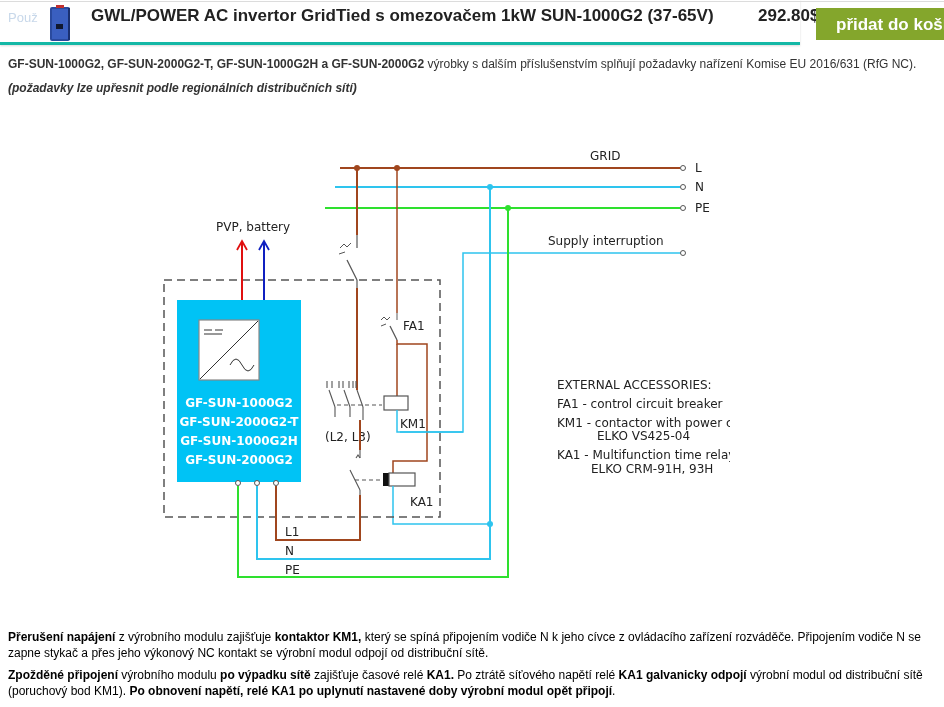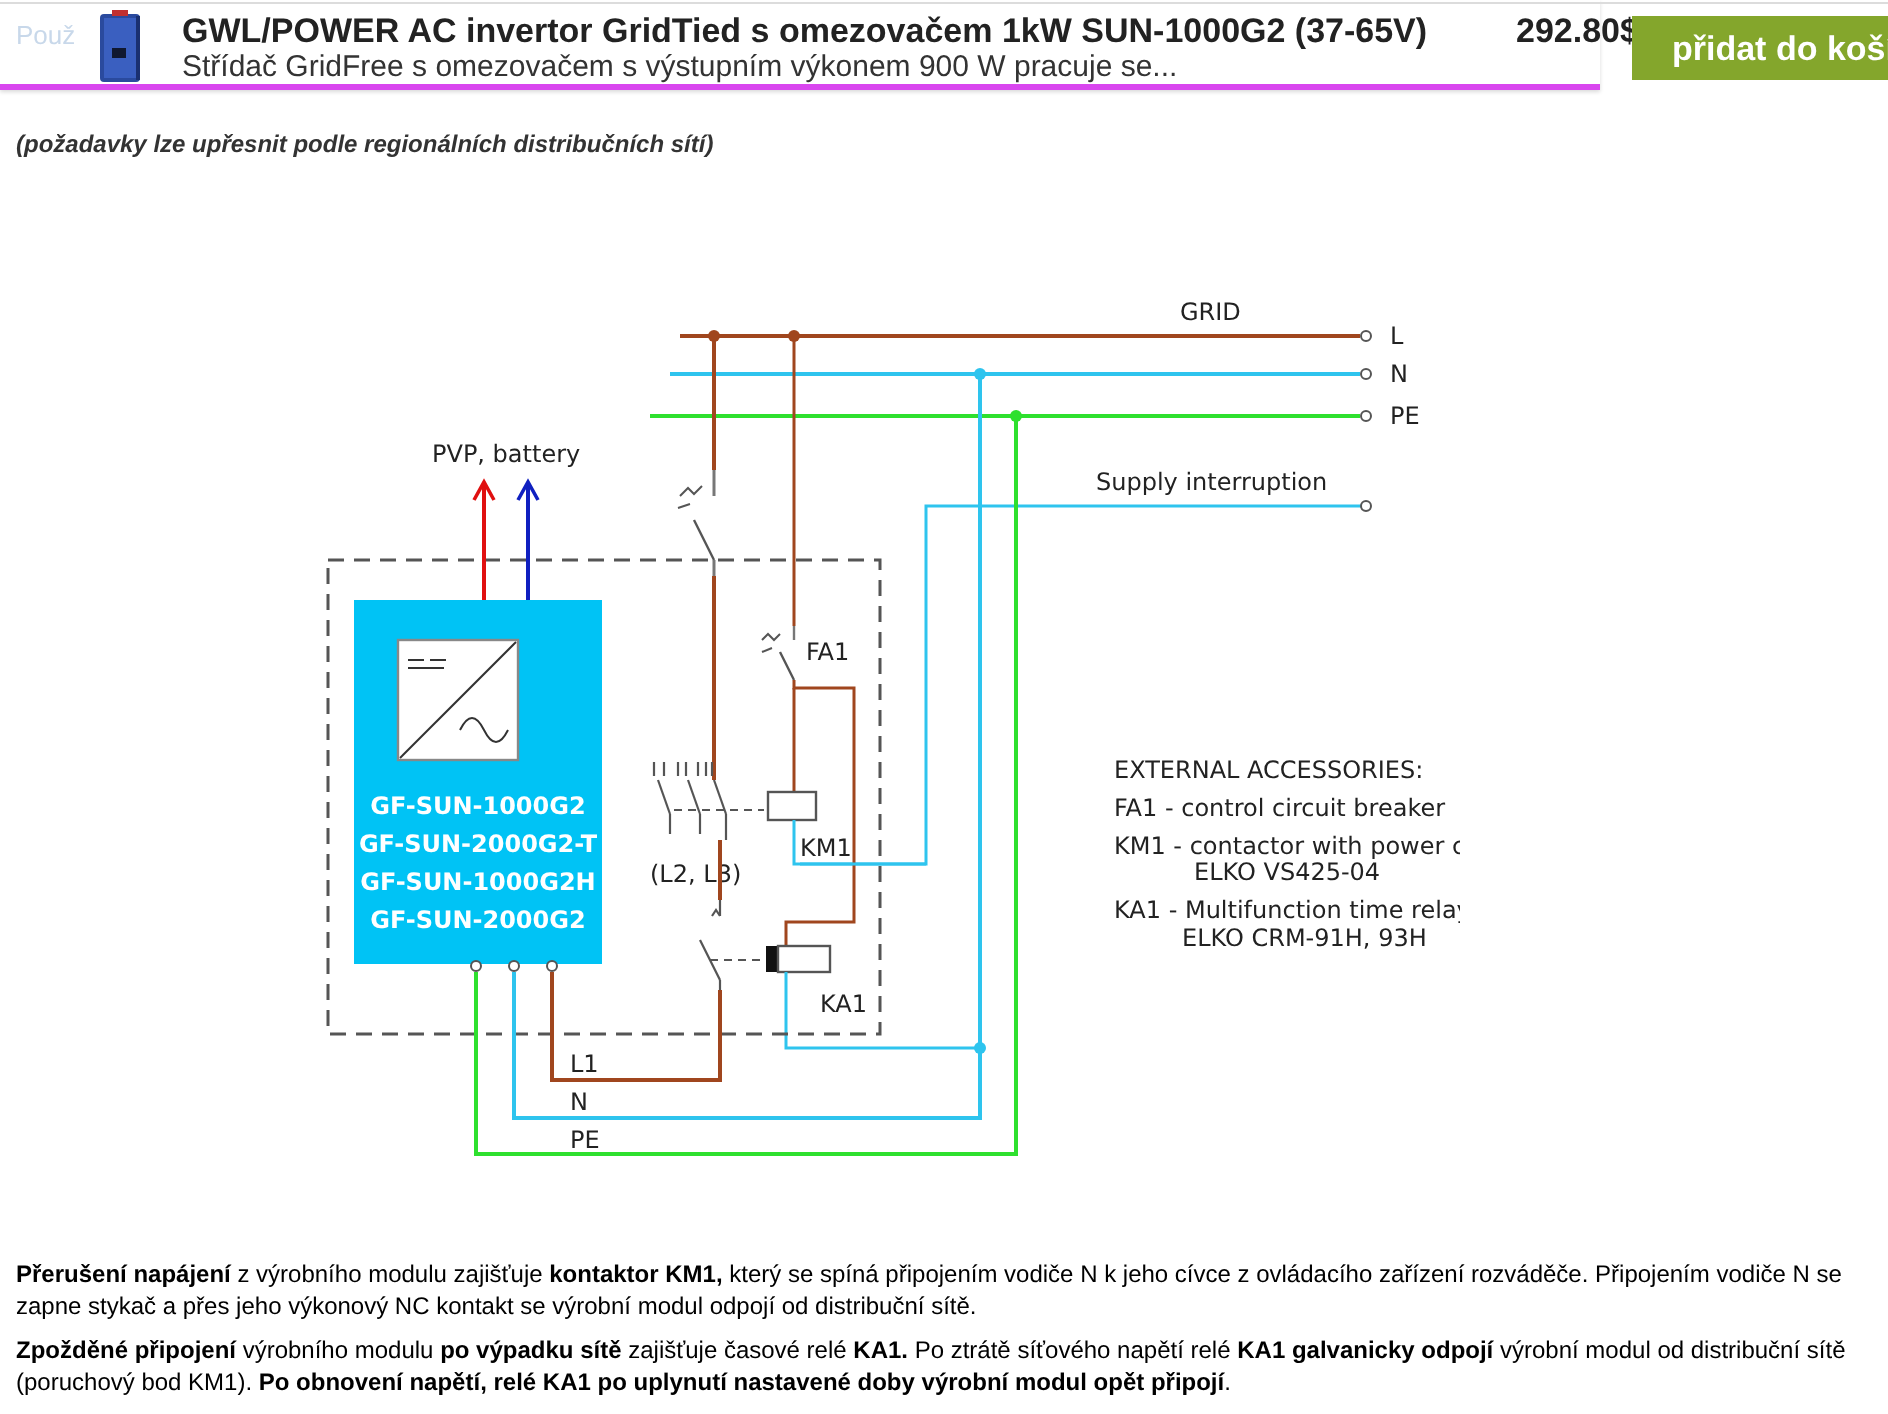--- a/index.html
+++ b/index.html
@@ -1,19 +1,19 @@
 <!DOCTYPE html>
 <html><head>
 <meta charset="utf-8">
 <style>
   html, body { margin:0; padding:0; }
   body { width:944px; height:707px; overflow:hidden; background:#ffffff; position:relative;
          font-family:"Liberation Sans", sans-serif; color:#222; }
   .sticky-bar { position:absolute; left:0; top:0; width:800px; height:42px; background:#fff;
-                border-bottom:3px solid #d946ef; box-shadow:0 1px 2px rgba(0,0,0,0.15); z-index:5; }
+                border-bottom:3px solid #14b8a6; box-shadow:0 1px 2px rgba(0,0,0,0.15); z-index:5; }
   .sticky-bar .top-line { position:absolute; left:0; top:1px; width:944px; height:1px; background:#dcdcdc; }
   .ghost-tab { position:absolute; left:8px; top:10px; font-size:13px; color:#c8d8ea; }
   .product-thumb { position:absolute; left:48px; top:4px; width:24px; height:38px; }
   .product-title { position:absolute; left:91px; top:6px; font-size:17px; font-weight:bold; color:#222; white-space:nowrap; }
   .product-sub { position:absolute; left:91px; top:25px; font-size:15px; color:#333; white-space:nowrap; }
   .product-price { position:absolute; left:734px; top:6px; font-size:17px; font-weight:bold; color:#222;margin-left:24px; }
   .add-cart { position:absolute; left:816px; top:8px; width:140px; height:32px; background:#84a62c;
               color:#fff; font-size:17px; font-weight:bold; line-height:32px; padding-left:20px; box-sizing:border-box;
               white-space:nowrap; overflow:hidden; border:none; cursor:pointer; }
   .content { position:absolute; left:8px; top:56px; width:920px; font-size:12px; line-height:16px; color:#333; }
@@ -33,26 +33,26 @@
   <div class="top-line"></div>
   <span class="ghost-tab">Použ</span>
   <svg class="product-thumb" viewBox="0 0 24 38">
     <rect x="2" y="3" width="20" height="34" rx="2" fill="#2a4a9e"></rect>
     <rect x="4" y="5" width="16" height="30" fill="#3a5fc0"></rect>
     <rect x="8" y="1" width="8" height="3" fill="#c03030"></rect>
     <rect x="8" y="20" width="7" height="5" fill="#101830"></rect>
     <rect x="20" y="4" width="2" height="32" fill="#1a3070"></rect>
   </svg>
   <div class="product-title">GWL/POWER AC invertor GridTied s omezovačem 1kW SUN-1000G2 (37-65V)</div>
-  <div class="product-sub">Střídač GridFree s omezovačem s výstupním výkonem 900 W pracuje se...</div>
   <div class="product-price">292.80$</div>
   <button class="add-cart">přidat do košíku</button>
 </div>
 
 <div class="content">
+  <p class="p1"><span class="bold">GF-SUN-1000G2, GF-SUN-2000G2-T, GF-SUN-1000G2H a GF-SUN-2000G2</span><span> výrobky s dalším příslušenstvím splňují požadavky nařízení Komise EU 2016/631 (RfG NC).</span></p>
   <p class="p2">(požadavky lze upřesnit podle regionálních distribučních sítí)</p>
 </div>
 
 <svg class="diagram" width="580" height="450" viewBox="0 0 580 450">
   <defs>
     <marker id="arrR" markerWidth="8" markerHeight="8" refX="4" refY="4" orient="auto">
       <path d="M0,0 L8,4 L0,8" fill="none" stroke="#e01010" stroke-width="1.5"></path>
     </marker>
   </defs>
 

